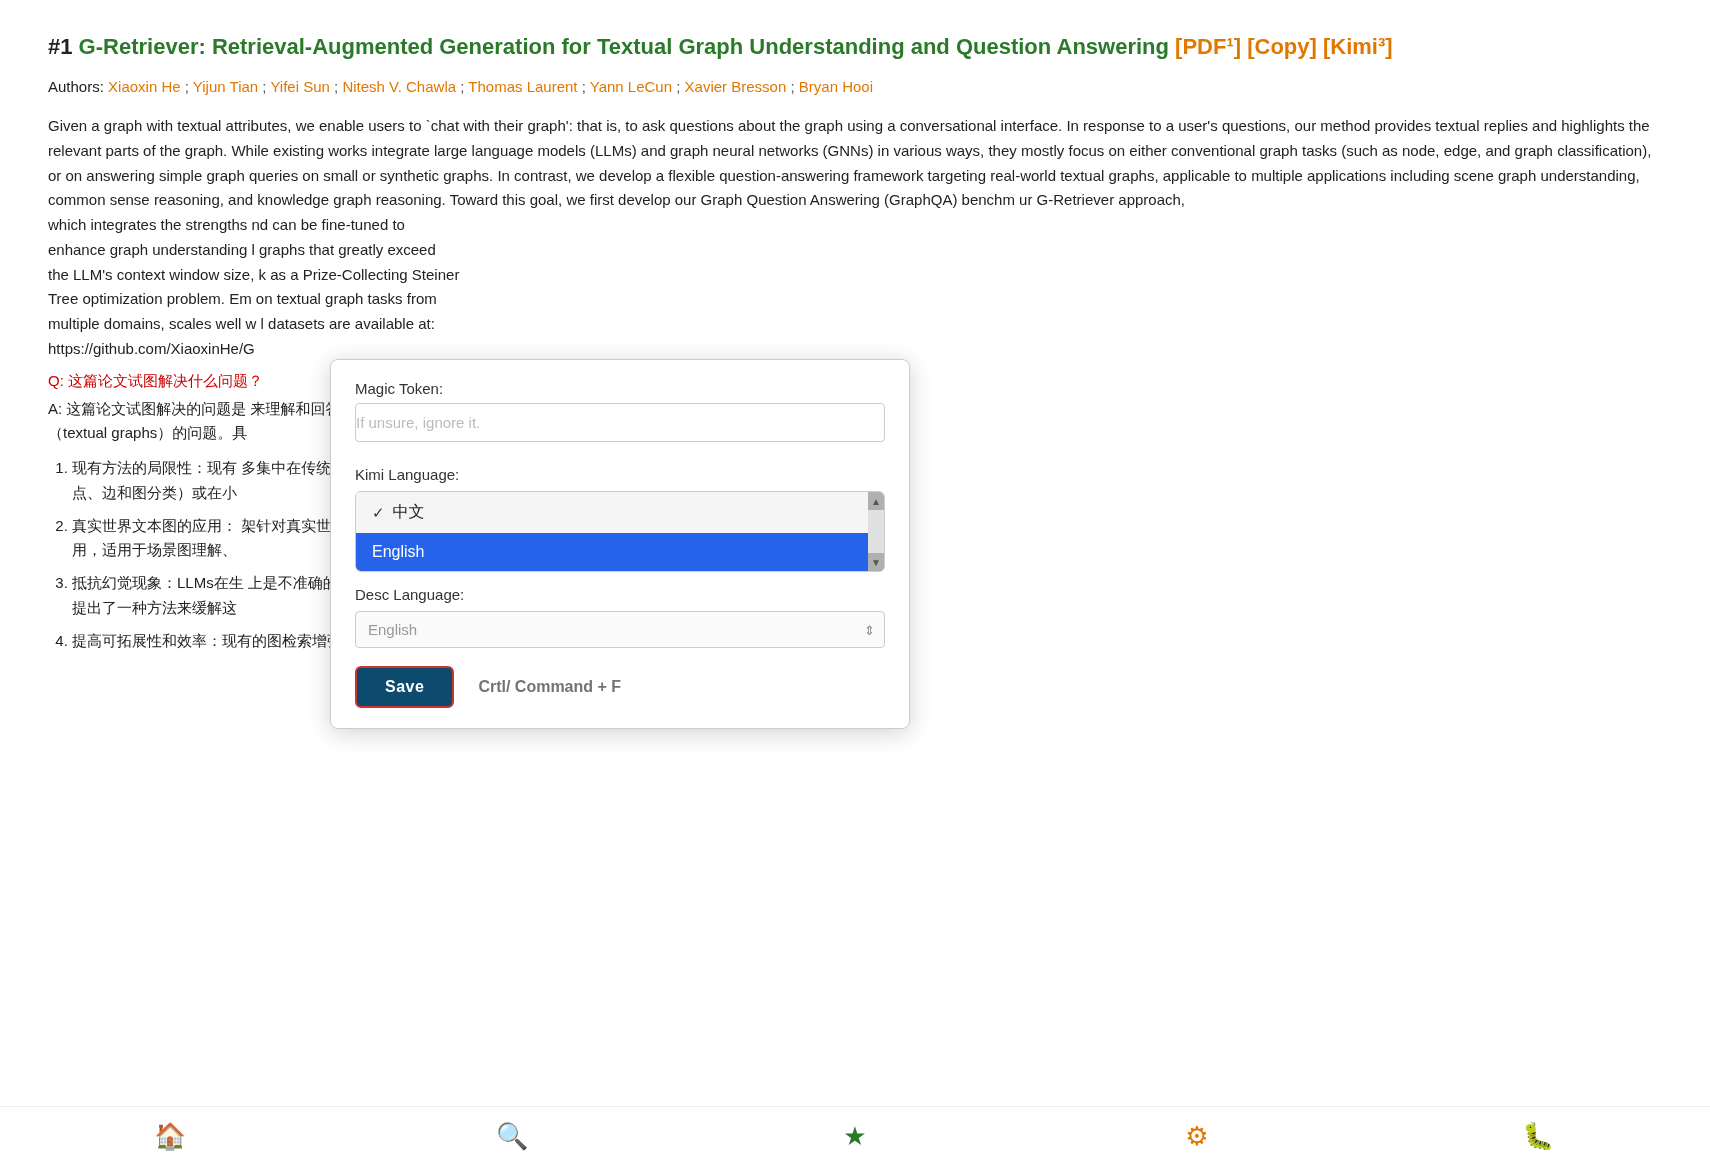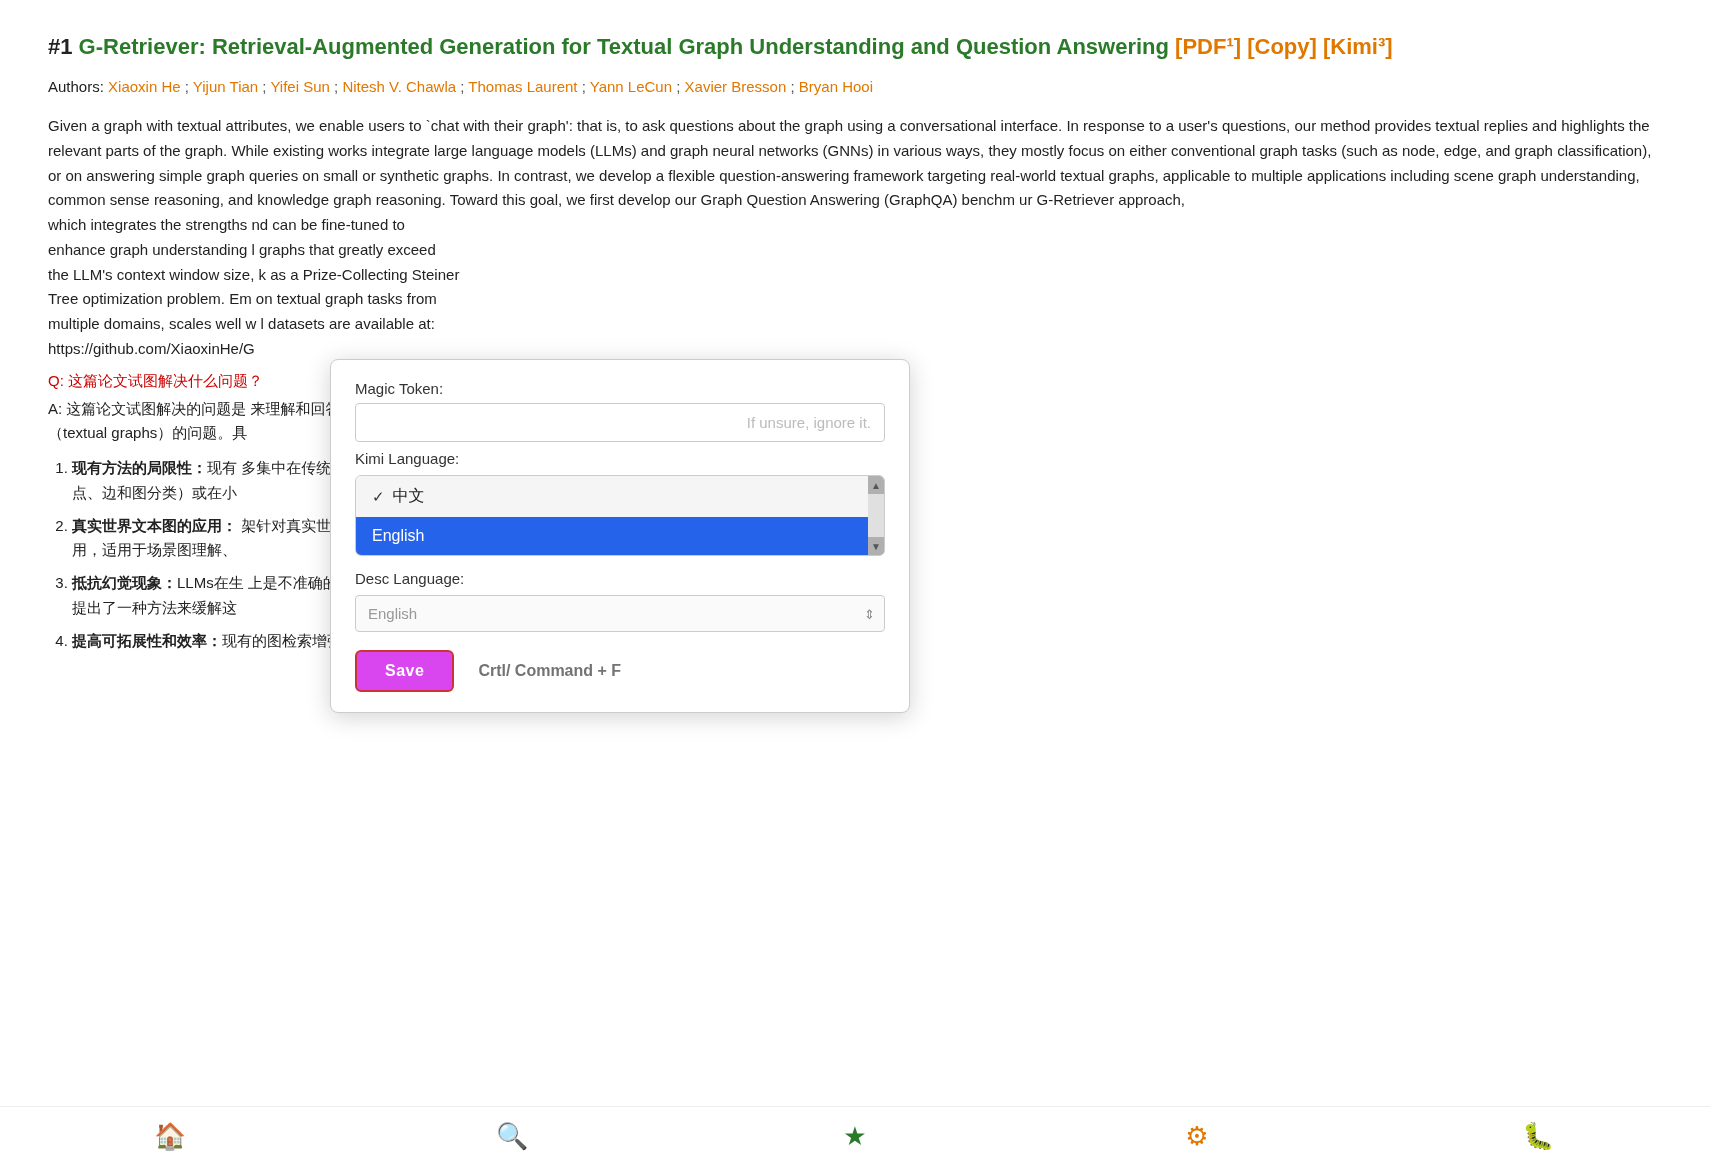--- a/index.html
+++ b/index.html
@@ -87,21 +87,21 @@
       padding-left: 24px;
       font-size: 15px;
       line-height: 1.65;
     }
 
     .qa-list li {
       margin-bottom: 8px;
     }
 
     .qa-list li strong {
-      font-weight: bold;
+      font-weight: normal;
     }
 
     
     .modal-overlay {
       position: absolute;
       top: 0; left: 0; right: 0; bottom: 0;
       background: transparent;
       z-index: 100;
     }
 
@@ -122,26 +122,25 @@
       font-size: 15px;
       color: #333;
       margin-bottom: 6px;
       font-weight: normal;
     }
 
     .modal-input {
       width: 100%;
       border: 1px solid #ccc;
       border-radius: 4px;
-      padding: 10px 13px;
+      padding: 10px 0;
       font-size: 15px;
       color: #999;
       outline: none;
-      margin-bottom: 8px;
-      text-align: right;
+      margin-bottom: 24px;
     }
 
     .modal-input::placeholder {
       color: #bbb;
     }
 
     .kimi-lang-label {
       font-size: 15px;
       color: #333;
       margin-bottom: 8px;
@@ -240,21 +239,21 @@
     }
 
     .save-row {
       display: flex;
       align-items: center;
       gap: 24px;
       margin-top: 2px;
     }
 
     .save-btn {
-      background: #d946ef;
+      background: #0c4a6e;
       color: #fff;
       border: 2px solid #cc3333;
       border-radius: 6px;
       padding: 10px 28px;
       font-size: 16px;
       font-weight: bold;
       cursor: pointer;
       letter-spacing: 0.5px;
     }
 

